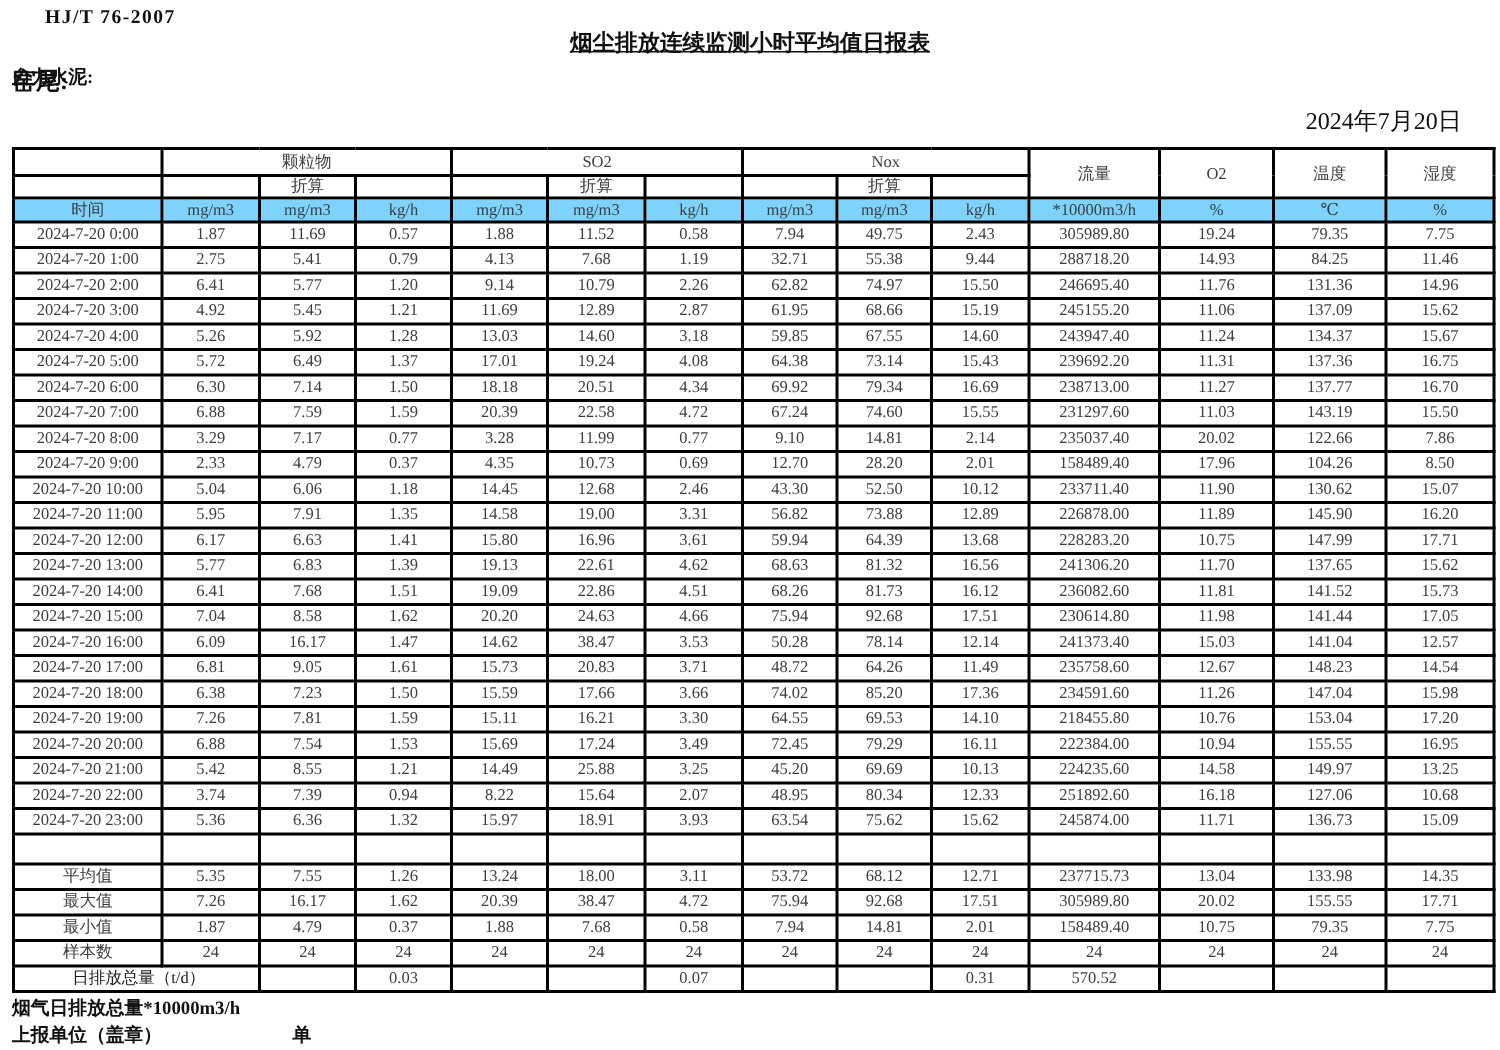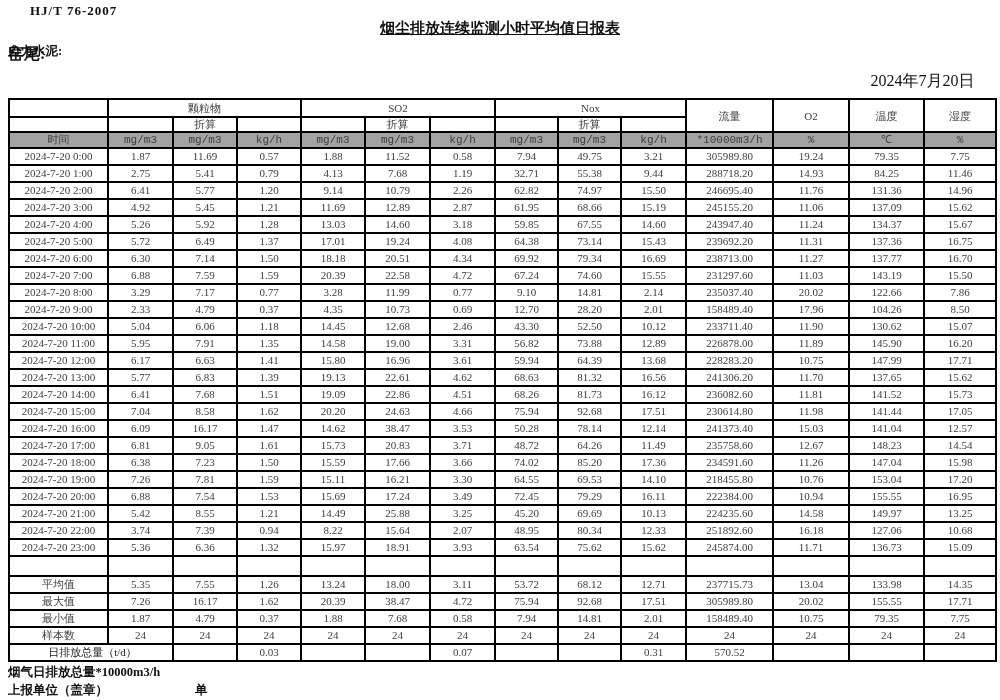--- a/index.html
+++ b/index.html
@@ -19,21 +19,21 @@
     border-collapse:collapse;table-layout:fixed;
   }
   table.report td{
     border:2px solid #000;text-align:center;vertical-align:middle;
     font-size:11px;color:#3d3d3d;padding:0;height:15px;line-height:15px;
     overflow:hidden;white-space:nowrap;
   }
   thead td{color:#1a1a1a;font-size:12px;}
   tr.h1 td{height:16px;line-height:16px;}
   tr.h2 td{height:13px;line-height:13px;}
-  tr.units-row td{background:#a3a3a3;height:14px;line-height:14px;font-family:Liberation Mono, monospace;}
+  tr.units-row td{background:#7dd3fc;height:14px;line-height:14px;}
   tr.spacer-row td{height:18px;}
   td.o2cell{font-size:10.5px;vertical-align:bottom;line-height:12px;padding-bottom:1px;}
   tr.daily-row td.label{text-align:center;padding-left:3px;color:#1a1a1a;}
   td.sumlabel{color:#2a2a2a;}
 
   .note{position:absolute;left:8px;top:664px;font-weight:bold;font-size:12.5px;}
   .report-line{position:absolute;left:8px;top:682px;font-weight:bold;font-size:12.5px;}
   .unit-word{position:absolute;left:187px;top:0;}
 </style>
 </head>
@@ -106,21 +106,21 @@
       <tr>
         <td>2024-7-20 0:00</td>
         <td>1.87</td>
         <td>11.69</td>
         <td>0.57</td>
         <td>1.88</td>
         <td>11.52</td>
         <td>0.58</td>
         <td>7.94</td>
         <td>49.75</td>
-        <td>3.21</td>
+        <td>2.43</td>
         <td>305989.80</td>
         <td class="o2cell">19.24</td>
         <td>79.35</td>
         <td>7.75</td>
       </tr>
       <tr>
         <td>2024-7-20 1:00</td>
         <td>2.75</td>
         <td>5.41</td>
         <td>0.79</td>

